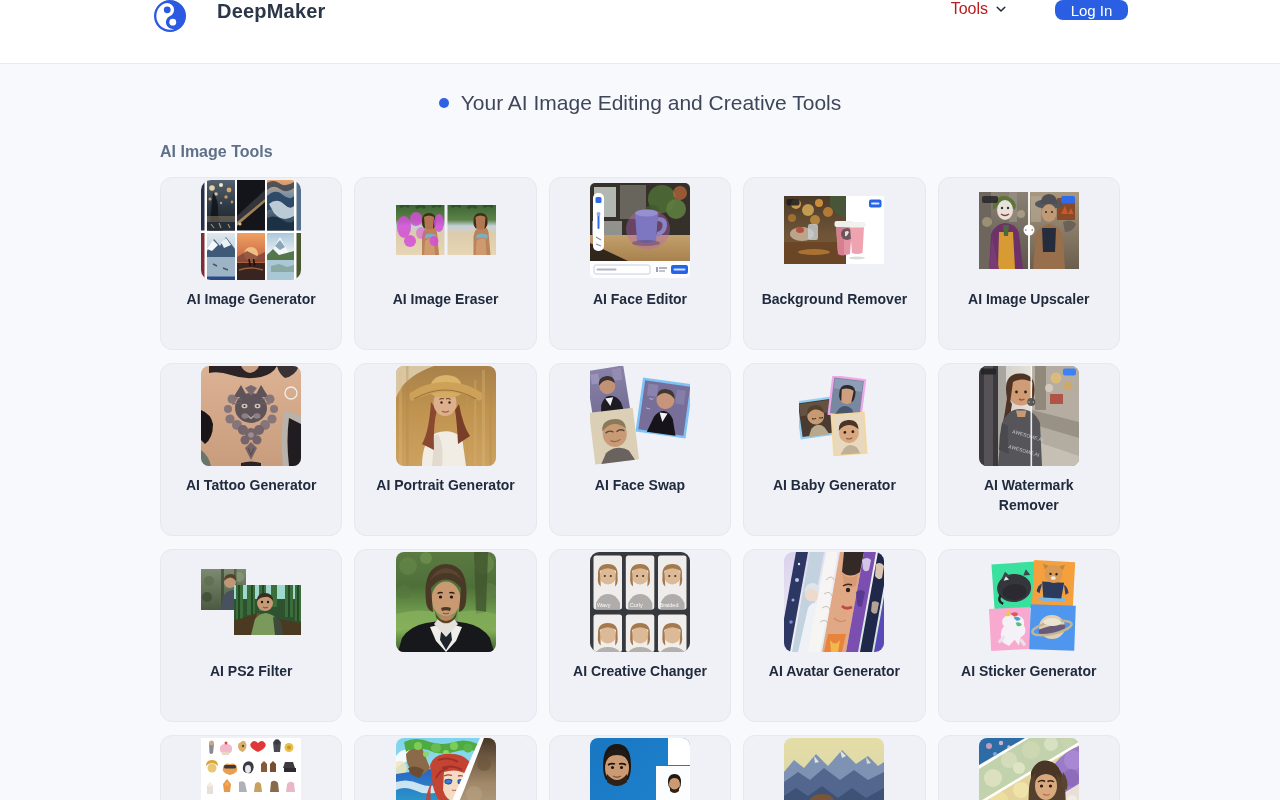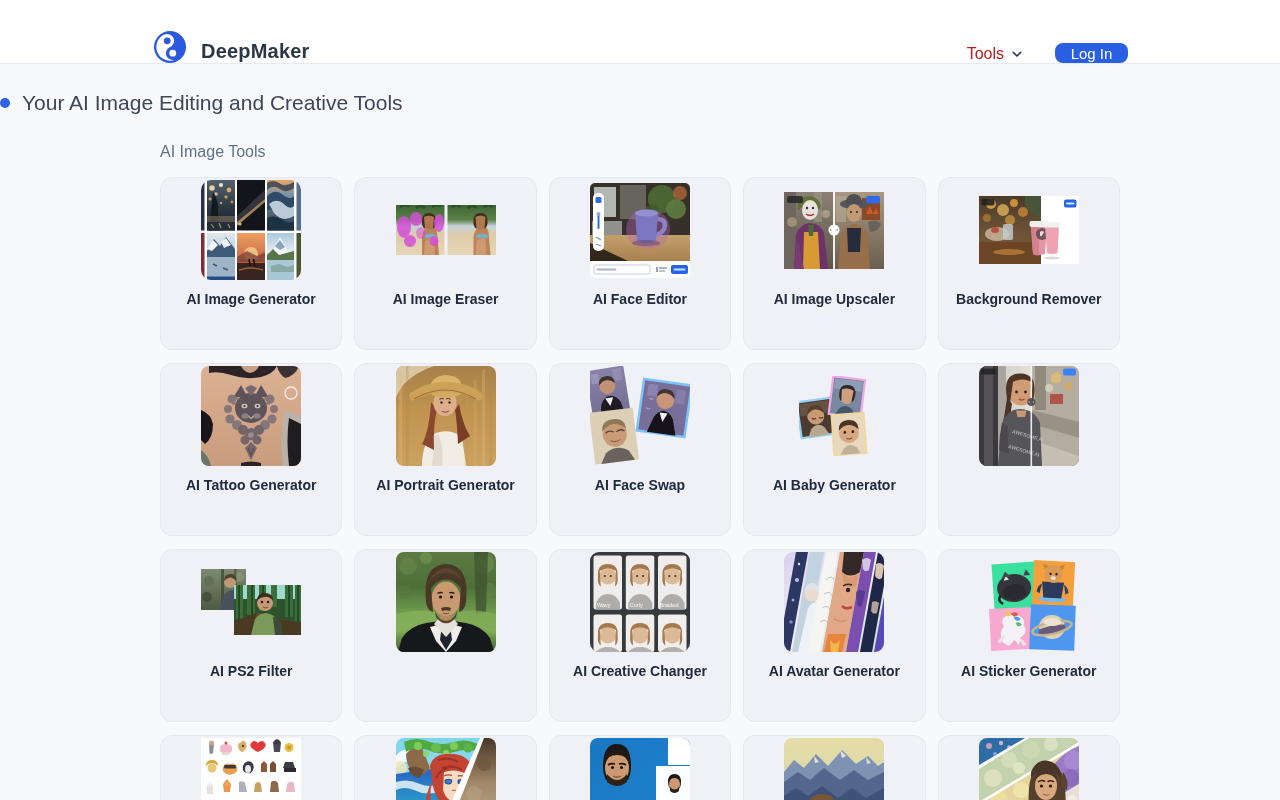--- a/index.html
+++ b/index.html
@@ -14,22 +14,23 @@
     height: 64px;
     background: #ffffff;
     border-bottom: 1px solid #e8eaf1;
     display: flex;
     align-items: center;
   }
   .hwrap {
     width: 976px;
     margin: 0 auto;
     display: flex;
-    align-items: flex-end;
+    align-items: flex-start;
     height: 100%;
+    gap: 16px;
   }
   .logo { width: 32px; height: 32px; display: block; margin-left: 2px; }
   .brand {
     font-size: 20px;
     font-weight: 700;
     color: #2b3648;
     margin-left: 15px;
     letter-spacing: 0.2px;
   }
   .spacer { flex: 1; }
@@ -42,31 +43,31 @@
     margin-left: 32px;
     width: 73px; height: 20px;
     background: #2b5fe3;
     border-radius: 8px;
     color: #fff;
     font-size: 15px;
     font-weight: 500;
     display: flex; align-items: center; justify-content: center;
   }
   .hero {
-    display: flex; align-items: center; 
+    display: flex; align-items: center; justify-content: center;
     gap: 12px;
     padding-top: 24px;
   }
   .hero .dot { width: 10px; height: 10px; border-radius: 50%; background: #2e62e4; }
   .hero .htext { font-size: 21px; line-height: 29px; font-weight: 400; color: #3d4759; }
   main { width: 960px; margin: 0 auto; }
   .seclabel {
     margin-top: 24px;
     font-size: 16px;
-    font-weight: 400;
+    font-weight: 700;
     color: #5f7189;
     line-height: 22px;
   }
   .grid {
     margin-top: 14px;
     display: grid;
     grid-template-columns: repeat(5, 1fr);
     column-gap: 12px;
     row-gap: 13px;
   }
@@ -292,20 +293,65 @@
               <rect x="69" y="87" width="6" height="2" fill="#c0c4d0"></rect>
 <rect x="81" y="82" width="17" height="9" rx="2" fill="#2563eb"></rect>
 <rect x="83.5" y="85.5" width="12" height="2" rx="1" fill="#cfe0ff"></rect>
 </g>
           </svg>
         </div>
         <div class="title">AI Face Editor</div>
       </div>
     <div class="card">
         <div class="thumb">
+          <svg width="100" height="68" viewBox="0 0 100 68">
+            <defs>
+<linearGradient id="g4" x1="0" y1="0" x2="0" y2="1">
+                <stop offset="0" stop-color="#4a3a28"></stop>
+                <stop offset="0.55" stop-color="#6e5438"></stop>
+                <stop offset="1" stop-color="#7e5a34"></stop>
+              </linearGradient>
+</defs>
+<g>
+<rect width="100" height="68" fill="#fff"></rect>
+<rect x="0" y="0" width="62" height="68" fill="url(#g4)"></rect>
+<circle cx="12" cy="8" r="5" fill="#e8b050" opacity="0.8"></circle>
+<circle cx="24" cy="14" r="6" fill="#f0c060" opacity="0.7"></circle>
+<circle cx="35" cy="7" r="4" fill="#e8a040" opacity="0.8"></circle>
+<circle cx="44" cy="16" r="5" fill="#d89038" opacity="0.7"></circle>
+<circle cx="31" cy="24" r="5" fill="#e8a848" opacity="0.6"></circle>
+<circle cx="8" cy="22" r="4" fill="#c88830" opacity="0.6"></circle>
+<path d="M46 0 L62 0 L62 22 Q52 20 46 10 Z" fill="#48583a" opacity="0.9"></path>
+<ellipse cx="18" cy="38" rx="12" ry="7" fill="#c8b49a" opacity="0.85"></ellipse>
+<ellipse cx="16" cy="34" rx="4" ry="3" fill="#b84838" opacity="0.9"></ellipse>
+<rect x="24" y="28" width="10" height="16" rx="2" fill="#c8d0d4" opacity="0.8"></rect>
+<rect x="0" y="46" width="62" height="22" fill="#6a4526"></rect>
+<ellipse cx="30" cy="56" rx="16" ry="3" fill="#e8a040" opacity="0.5"></ellipse>
+<g>
+<path d="M52 30 L68 30 L66 58 Q60 60 54 58 Z" fill="#e295a4"></path>
+<path d="M52 30 L60 30 L60 59.5 Q57 59.7 54 58 Z" fill="#d4808f"></path>
+<rect x="50.5" y="25" width="19" height="6" rx="2" fill="#eef0ec"></rect>
+<circle cx="63" cy="38" r="6" fill="#5a4a52" opacity="0.85"></circle>
+<path d="M61 36 q2 -2 4 0 q-2 5 -4 4 Z" fill="#e8e0d8"></path>
+</g>
+<g>
+<path d="M66 31 L80 31 L78.5 57 Q73 59 68 57 Z" fill="#efa3b0"></path>
+<rect x="64.5" y="26" width="17" height="5.5" rx="2" fill="#f2f3ef"></rect>
+<ellipse cx="73" cy="62" rx="8" ry="1.5" fill="#d8dadc"></ellipse>
+</g>
+<rect x="2.5" y="3" width="13" height="6.5" rx="2" fill="#1c1c20" opacity="0.85"></rect>
+<rect x="85" y="3.5" width="12.5" height="8" rx="2" fill="#2563eb"></rect>
+<rect x="87" y="6.5" width="8.5" height="2" rx="1" fill="#d8e6ff"></rect>
+</g>
+          </svg>
+        </div>
+        <div class="title">Background Remover</div>
+      </div>
+    <div class="card">
+        <div class="thumb">
           <svg width="100" height="77" viewBox="0 0 100 77">
             <defs>
 <linearGradient id="g5l" x1="0" y1="0" x2="0" y2="1">
                 <stop offset="0" stop-color="#8a8074"></stop>
                 <stop offset="1" stop-color="#5e564c"></stop>
               </linearGradient>
 <linearGradient id="g5r" x1="0" y1="0" x2="0" y2="1">
                 <stop offset="0" stop-color="#a89880"></stop>
                 <stop offset="1" stop-color="#6a5e4e"></stop>
               </linearGradient>
@@ -343,65 +389,20 @@
 <path d="M47.5 38 l-1.5 0 M54 38 l-1.5 0" stroke="#555" stroke-width="1.2"></path>
 <rect x="3" y="4" width="16" height="7" rx="2" fill="#26262a" opacity="0.85"></rect>
 <rect x="82" y="4" width="14" height="7.5" rx="2" fill="#2f6ae8"></rect>
 </g>
           </svg>
         </div>
         <div class="title">AI Image Upscaler</div>
       </div>
     <div class="card">
         <div class="thumb">
-          <svg width="100" height="68" viewBox="0 0 100 68">
-            <defs>
-<linearGradient id="g4" x1="0" y1="0" x2="0" y2="1">
-                <stop offset="0" stop-color="#4a3a28"></stop>
-                <stop offset="0.55" stop-color="#6e5438"></stop>
-                <stop offset="1" stop-color="#7e5a34"></stop>
-              </linearGradient>
-</defs>
-<g>
-<rect width="100" height="68" fill="#fff"></rect>
-<rect x="0" y="0" width="62" height="68" fill="url(#g4)"></rect>
-<circle cx="12" cy="8" r="5" fill="#e8b050" opacity="0.8"></circle>
-<circle cx="24" cy="14" r="6" fill="#f0c060" opacity="0.7"></circle>
-<circle cx="35" cy="7" r="4" fill="#e8a040" opacity="0.8"></circle>
-<circle cx="44" cy="16" r="5" fill="#d89038" opacity="0.7"></circle>
-<circle cx="31" cy="24" r="5" fill="#e8a848" opacity="0.6"></circle>
-<circle cx="8" cy="22" r="4" fill="#c88830" opacity="0.6"></circle>
-<path d="M46 0 L62 0 L62 22 Q52 20 46 10 Z" fill="#48583a" opacity="0.9"></path>
-<ellipse cx="18" cy="38" rx="12" ry="7" fill="#c8b49a" opacity="0.85"></ellipse>
-<ellipse cx="16" cy="34" rx="4" ry="3" fill="#b84838" opacity="0.9"></ellipse>
-<rect x="24" y="28" width="10" height="16" rx="2" fill="#c8d0d4" opacity="0.8"></rect>
-<rect x="0" y="46" width="62" height="22" fill="#6a4526"></rect>
-<ellipse cx="30" cy="56" rx="16" ry="3" fill="#e8a040" opacity="0.5"></ellipse>
-<g>
-<path d="M52 30 L68 30 L66 58 Q60 60 54 58 Z" fill="#e295a4"></path>
-<path d="M52 30 L60 30 L60 59.5 Q57 59.7 54 58 Z" fill="#d4808f"></path>
-<rect x="50.5" y="25" width="19" height="6" rx="2" fill="#eef0ec"></rect>
-<circle cx="63" cy="38" r="6" fill="#5a4a52" opacity="0.85"></circle>
-<path d="M61 36 q2 -2 4 0 q-2 5 -4 4 Z" fill="#e8e0d8"></path>
-</g>
-<g>
-<path d="M66 31 L80 31 L78.5 57 Q73 59 68 57 Z" fill="#efa3b0"></path>
-<rect x="64.5" y="26" width="17" height="5.5" rx="2" fill="#f2f3ef"></rect>
-<ellipse cx="73" cy="62" rx="8" ry="1.5" fill="#d8dadc"></ellipse>
-</g>
-<rect x="2.5" y="3" width="13" height="6.5" rx="2" fill="#1c1c20" opacity="0.85"></rect>
-<rect x="85" y="3.5" width="12.5" height="8" rx="2" fill="#2563eb"></rect>
-<rect x="87" y="6.5" width="8.5" height="2" rx="1" fill="#d8e6ff"></rect>
-</g>
-          </svg>
-        </div>
-        <div class="title">Background Remover</div>
-      </div>
-    <div class="card">
-        <div class="thumb">
           <svg width="100" height="100" viewBox="0 0 100 100">
             <defs>
 <clipPath id="c6">
                 <rect width="100" height="100" rx="8"></rect>
               </clipPath>
 <linearGradient id="g6" x1="0" y1="0" x2="0" y2="1">
                 <stop offset="0" stop-color="#dcb294"></stop>
                 <stop offset="1" stop-color="#c89d7d"></stop>
               </linearGradient>
 </defs>
@@ -609,20 +610,21 @@
 <text x="29" y="82" font-size="5" fill="#cfcfd4" transform="rotate(16 29 82)" font-family="Liberation Sans" opacity="0.9">AWESOME.AI</text>
 </g>
 <rect x="51.5" y="0" width="1.6" height="100" fill="#f4f4f4" opacity="0.95"></rect>
 <circle cx="52.3" cy="36" r="4" fill="#4a4a4e" opacity="0.9"></circle>
 <path d="M50.8 36 l-1.2 0 M53.8 36 l1.2 0" stroke="#ddd" stroke-width="1"></path>
 <rect x="2" y="2.5" width="15" height="6" rx="1.5" fill="#232326" opacity="0.9"></rect>
 <rect x="84" y="2.5" width="13" height="7" rx="2" fill="#3b82f6"></rect>
 </g>
           </svg>
         </div>
+        <div class="title">AI Watermark Remover</div>
       </div>
     <div class="card">
         <div class="thumb">
           <svg width="100" height="66" viewBox="0 0 100 66">
             <defs>
 <linearGradient id="g11a" x1="0" y1="0" x2="0" y2="1">
                 <stop offset="0" stop-color="#7d8a72"></stop>
                 <stop offset="1" stop-color="#4c5a42"></stop>
               </linearGradient>
 </defs>

